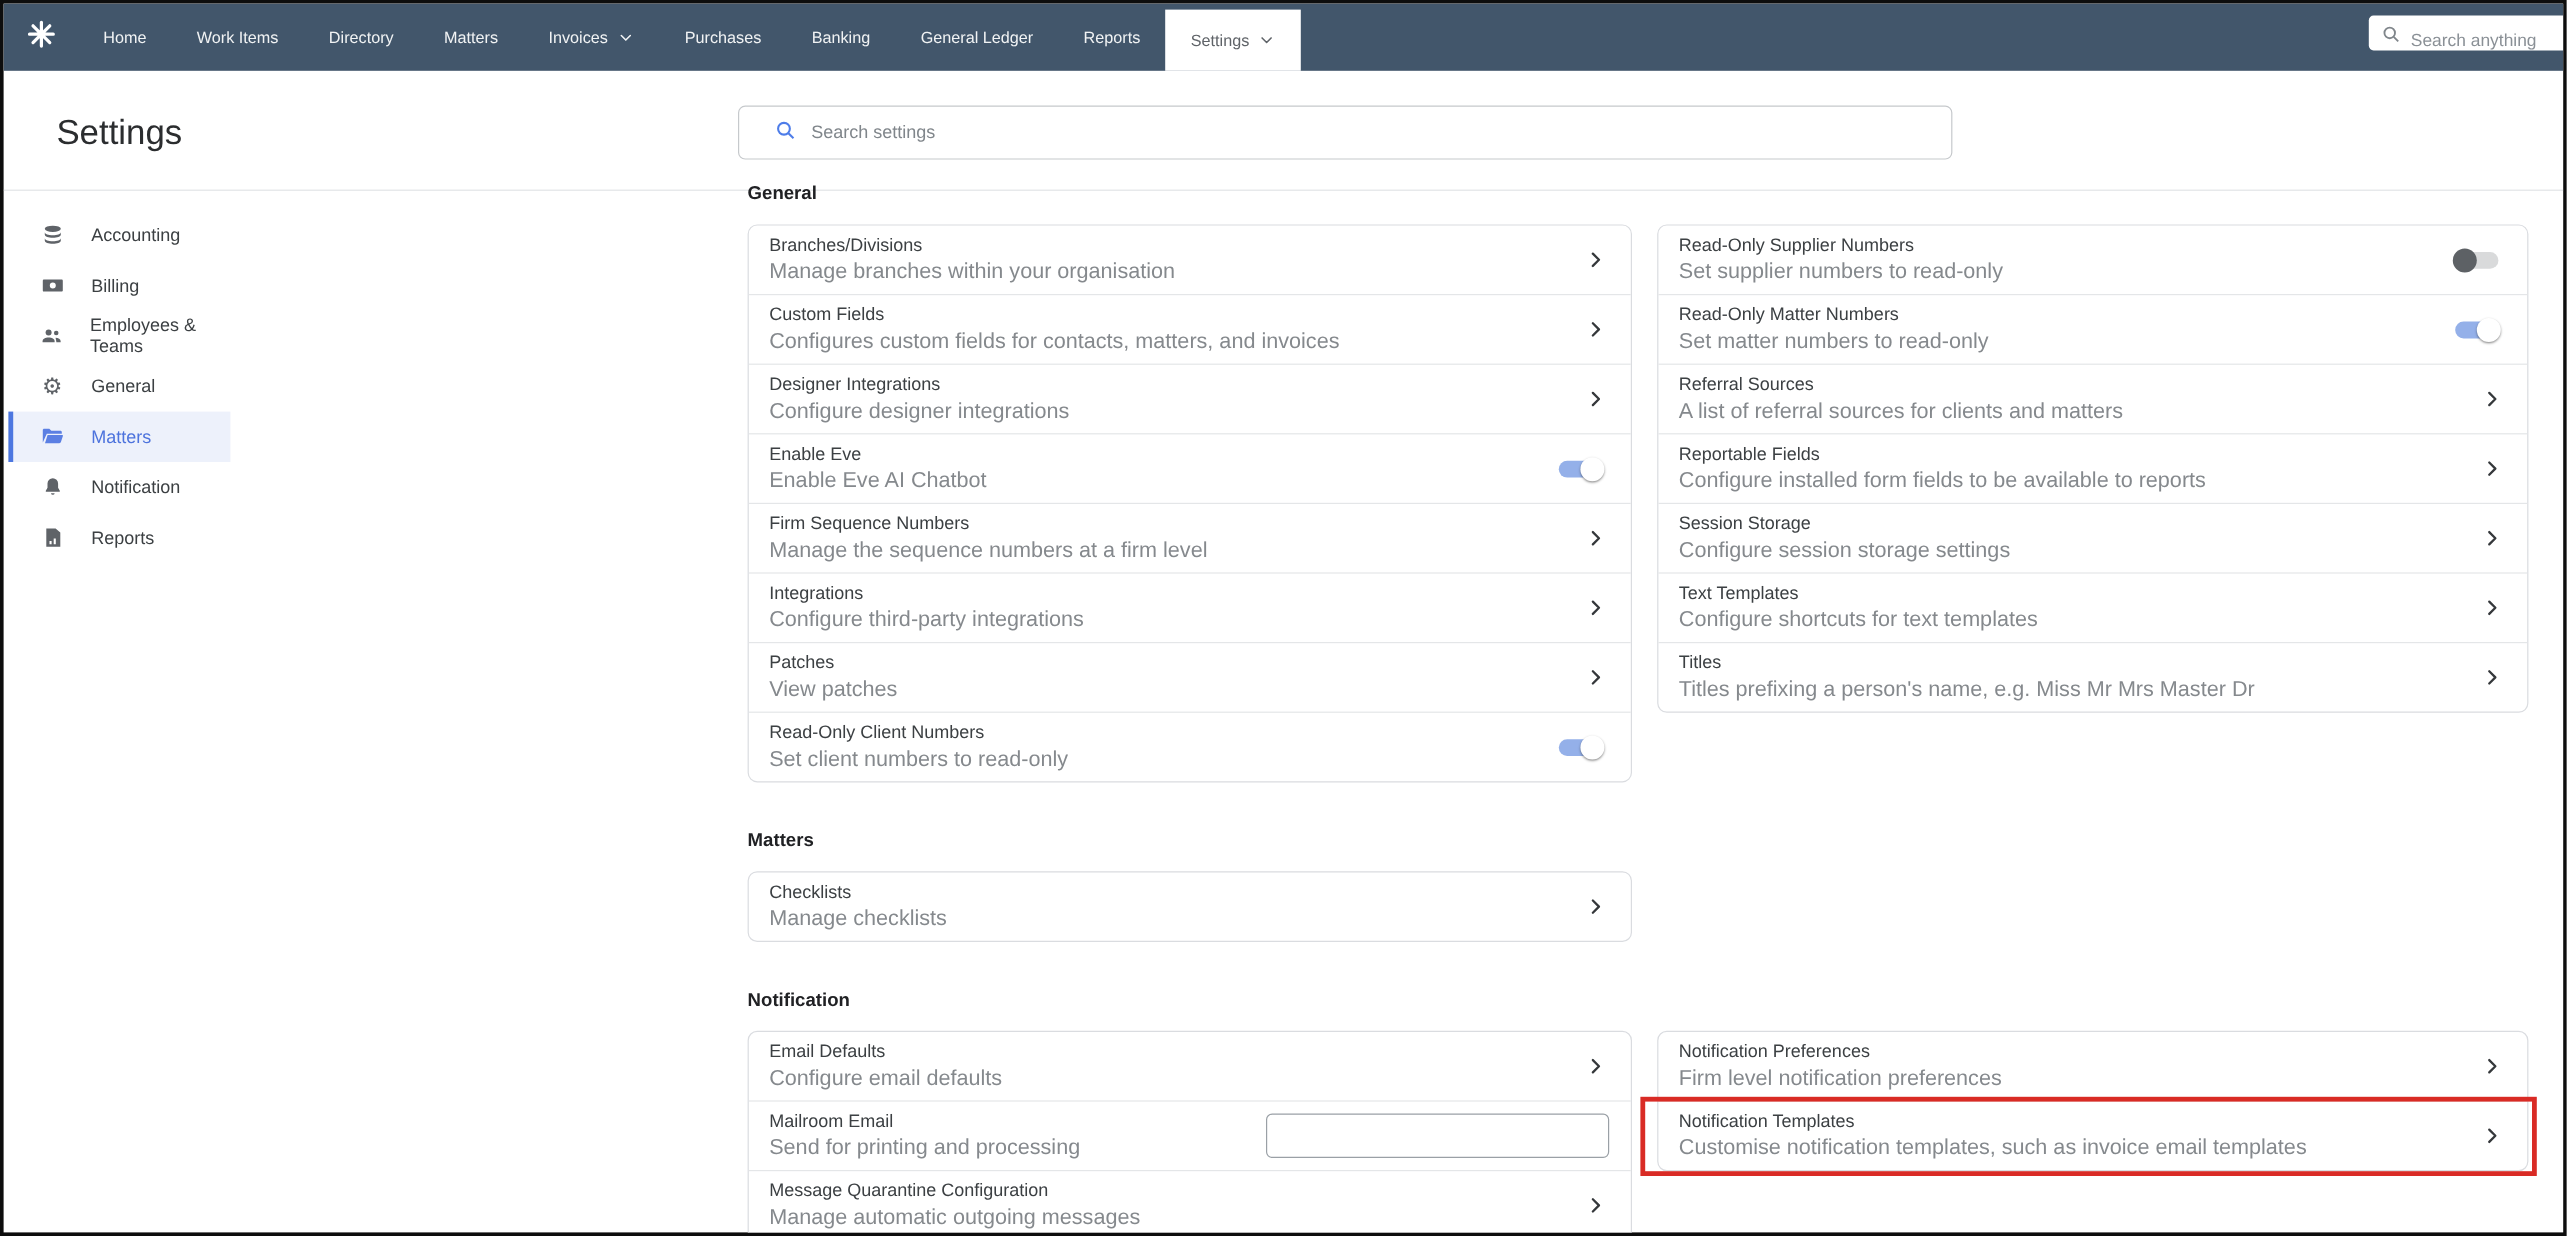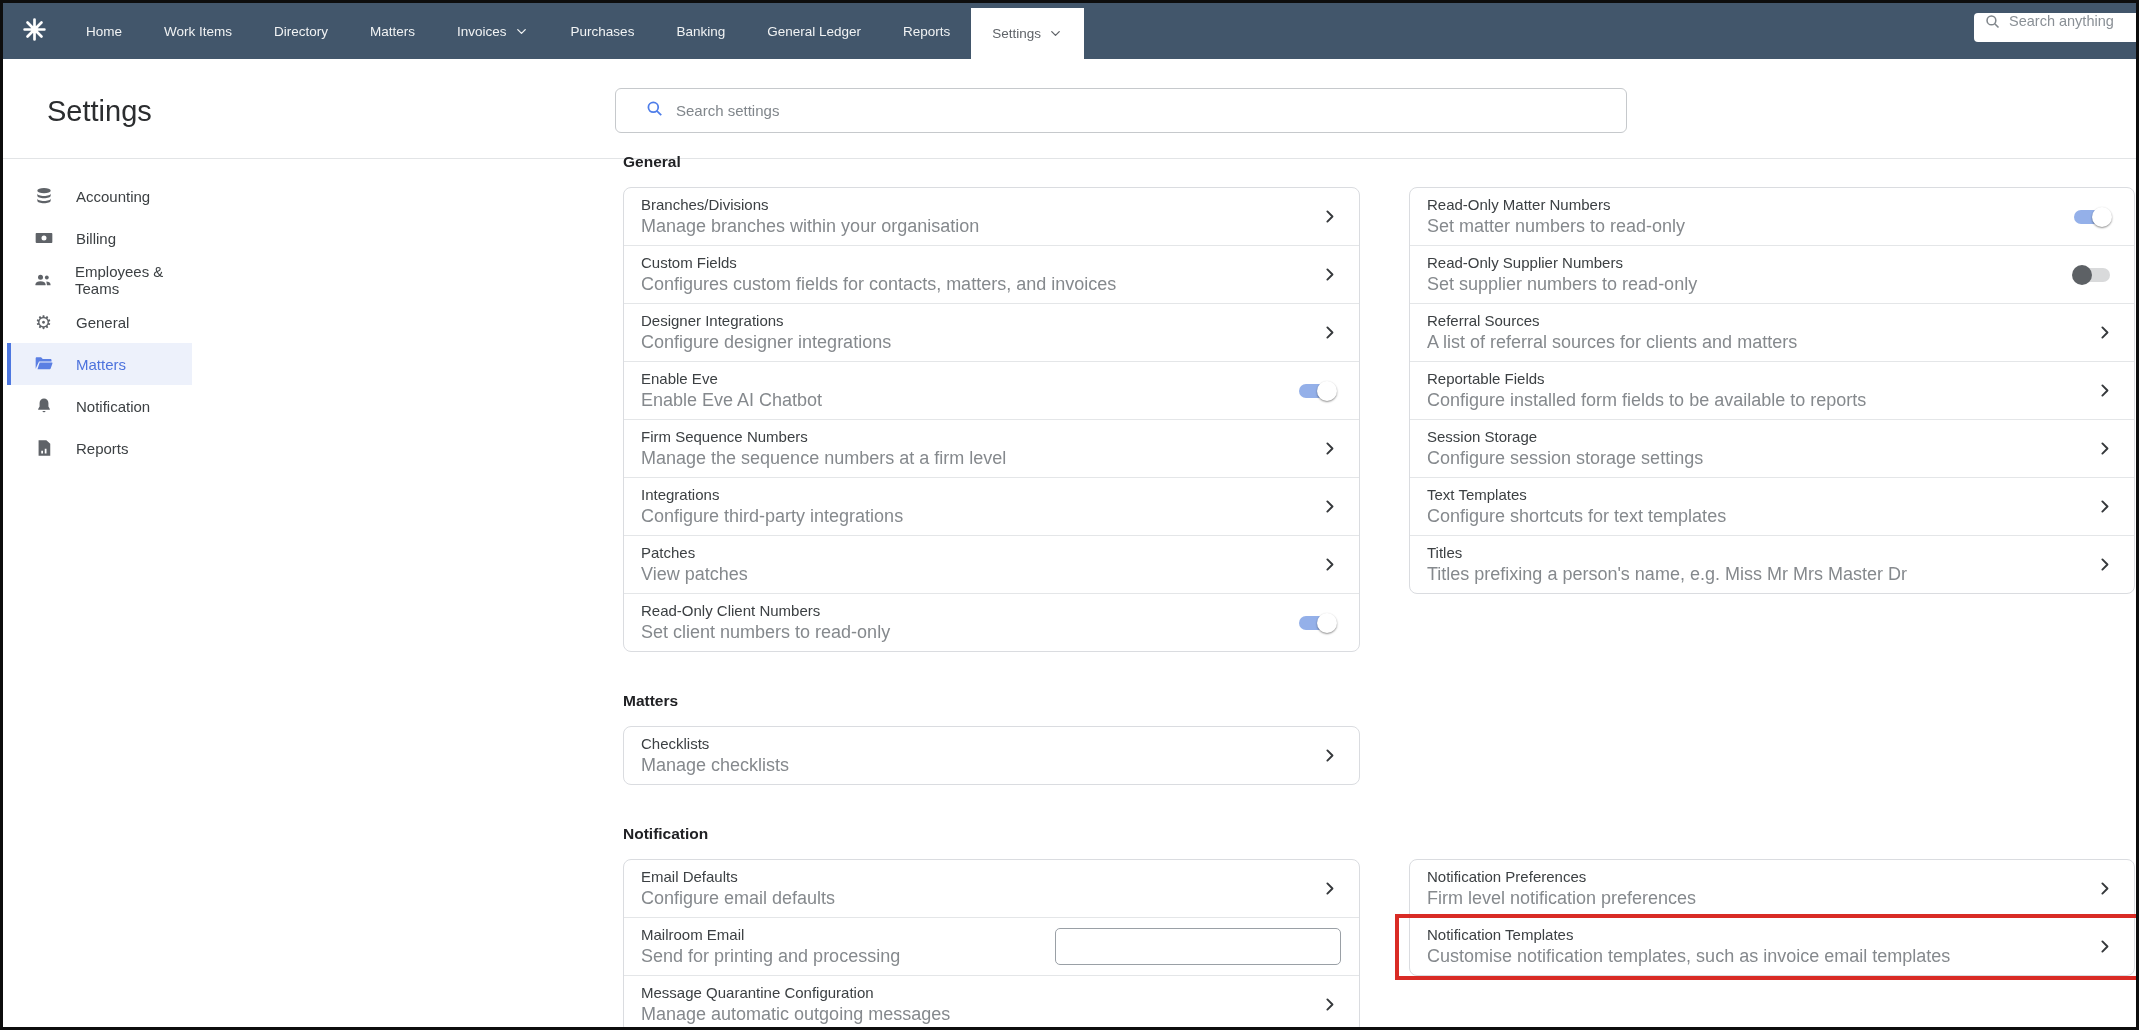--- a/index.html
+++ b/index.html
@@ -21,21 +21,21 @@
   .nav-item {
     display: flex; align-items: center; gap: 7px; padding: 1px 21px;
     color: #f1f3f4; font-size: 13.5px; cursor: pointer; white-space: nowrap;
   }
   .nav-item.active {
     background: #fff; color: #5f6368; height: 51px; margin-top: 5px;
   }
   .nav-item .dd-chevron { width: 15px; height: 15px; display: inline-block; }
   .nav-search {
     position: absolute; right: 0; top: 10px; width: 162px; height: 29px;
-    background: #fff; border-radius: 4px 0 0 4px; display: flex; align-items: flex-start;
+    background: #fff; border-radius: 4px 0 0 4px; display: flex; align-items: flex-end;
     padding-left: 10px; gap: 8px;
   }
   .nav-search input {
     border: none; outline: none; font-size: 14.5px; color: #5f6368; width: 110px;
     font-family: inherit; background: transparent;
   }
   .nav-search input::placeholder { color: #8a9096; }
 
   
   .page-title {
@@ -67,21 +67,21 @@
   .side-item.selected {
     background: #edf1fb; border-left-color: #4d77e0; color: #4d73dd;
   }
   .side-item.selected .s-icon { color: #5b7fe3; }
   .glyph-gear { font-size: 19px; line-height: 1; font-family: "DejaVu Sans", sans-serif; }
 
   
   .main { position: absolute; left: 620px; top: 150px; width: 1494px; }
   .section + .section { margin-top: 40px; }
   .section-title { font-size: 15.5px; font-weight: 700; color: #202124; margin-bottom: 16px; }
-  .col-grid { display: grid; grid-template-columns: 737px 726px; column-gap: 49px; align-items: start; margin-top: 12px; }
+  .col-grid { display: grid; grid-template-columns: 737px 726px; column-gap: 21px; align-items: start; margin-top: 12px; }
 
   .card { border: 1px solid #dadce0; border-radius: 8px; background: #fff; }
   .row {
     display: flex; align-items: center; justify-content: space-between;
     min-height: 56px; padding: 8px 18px 8px 17px; cursor: pointer; position: relative;
   }
   .row + .row { border-top: 1px solid #e4e6e8; }
   .row-text .r-title { font-size: 15px; color: #3c4043; margin-bottom: 3px; }
   .row-text .r-sub { font-size: 18px; color: #85898d; }
   .chev { width: 17px; height: 17px; flex: 0 0 auto; margin-right: 3px; }
@@ -334,33 +334,33 @@
                 <div class="toggle on">
                   <div class="knob"></div>
                 </div>
               </div>
             </div>
           </div>
           <div>
             <div class="card">
               <div class="row">
                 <div class="row-text">
+                  <div class="r-title">Read-Only Supplier Numbers</div>
+                  <div class="r-sub">Set supplier numbers to read-only</div>
+                </div>
+                <div class="toggle off">
+                  <div class="knob"></div>
+                </div>
+              </div>
+              <div class="row">
+                <div class="row-text">
                   <div class="r-title">Read-Only Matter Numbers</div>
                   <div class="r-sub">Set matter numbers to read-only</div>
                 </div>
                 <div class="toggle on">
-                  <div class="knob"></div>
-                </div>
-              </div>
-              <div class="row">
-                <div class="row-text">
-                  <div class="r-title">Read-Only Supplier Numbers</div>
-                  <div class="r-sub">Set supplier numbers to read-only</div>
-                </div>
-                <div class="toggle off">
                   <div class="knob"></div>
                 </div>
               </div>
               <div class="row">
                 <div class="row-text">
                   <div class="r-title">Referral Sources</div>
                   <div class="r-sub">A list of referral sources for clients and matters</div>
                 </div>
                 <span style="display: inline-flex;">
                   <svg class="chev" viewBox="0 0 24 24" fill="none" stroke="#35383b" stroke-width="2.7" stroke-linecap="round" stroke-linejoin="round">

